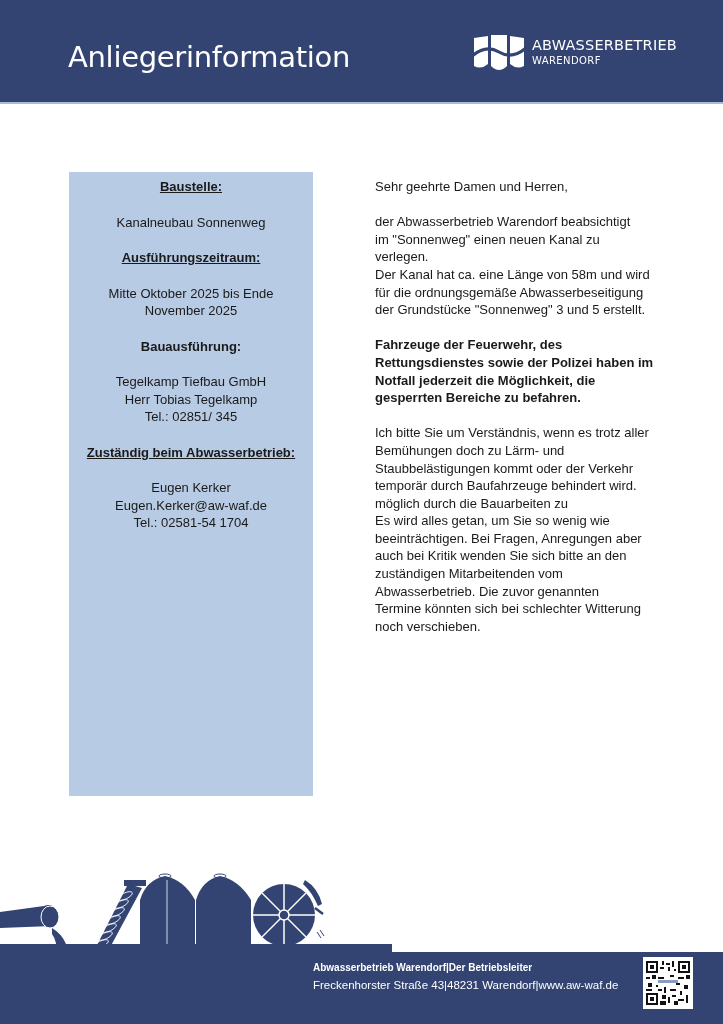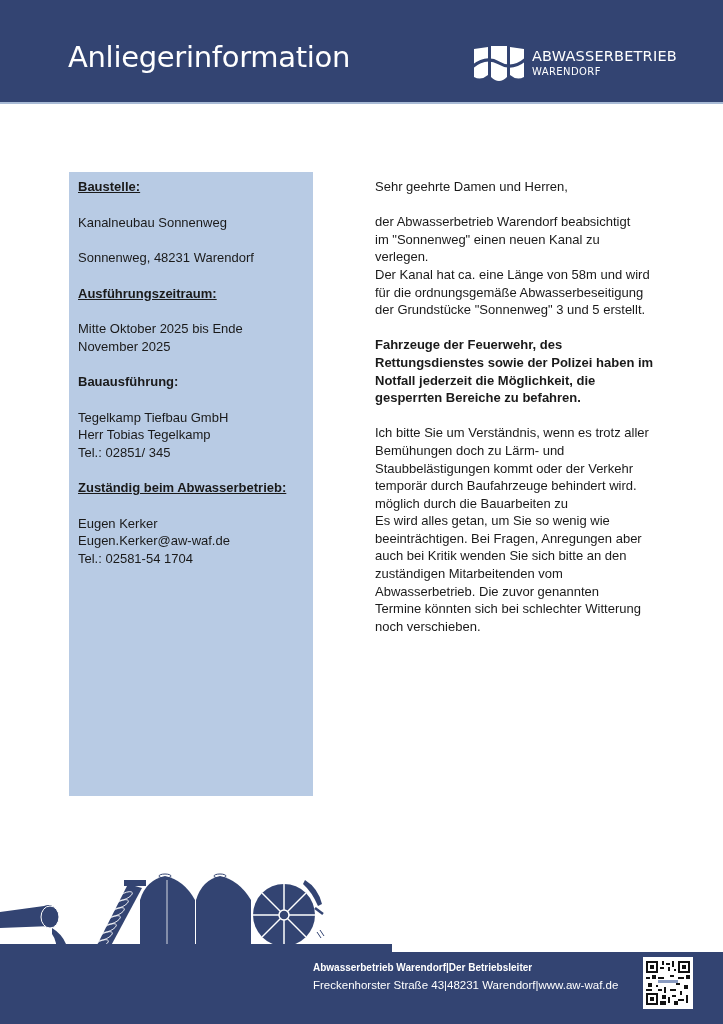--- a/index.html
+++ b/index.html
@@ -9,41 +9,41 @@
   .header {
     position: absolute; left: 0; top: 0; width: 723px; height: 104px;
     background: #334472;
     border-bottom: 2px solid #a9bbd6;
   }
   .header-title {
     position: absolute; left: 68px; top: 40px;
     font-family: "DejaVu Sans", sans-serif; font-weight: normal;
     font-size: 29px; color: #ffffff; letter-spacing: -0.3px;
   }
-  .logo { position: absolute; left: 472px; top: 45px; width: 210px; height: 40px; }
+  .logo { position: absolute; left: 472px; top: 34px; width: 210px; height: 40px; }
   .logo svg { position: absolute; left: 0; top: 0; }
   .logo-line1 {
     position: absolute; left: 60px; top: 3px;
     font-family: "DejaVu Sans", sans-serif; font-size: 14.5px; color: #ffffff; letter-spacing: 0.2px;
   }
   .logo-line2 {
     position: absolute; left: 60px; top: 21px;
     font-family: "DejaVu Sans", sans-serif; font-size: 10px; color: #ffffff; letter-spacing: 0.4px;
   }
 
   .sidebar {
     position: absolute; left: 69px; top: 172px; width: 244px; height: 624px;
     background: #b8cbe4;
     padding: 6px 9px;
     font-size: 13px; line-height: 17.5px; color: #1a1a1a;
   }
   .sb-heading { font-weight: bold; }
   .sb-heading.u { text-decoration: underline; }
   .sb-block { margin-bottom: 18px; }
-  .sb-line { display: block; }
+  .sb-line { display: block; text-align: center; }
 
   .main {
     position: absolute; left: 375px; top: 178px; width: 300px;
     font-size: 13px; line-height: 17.6px; color: #1a1a1a;
   }
   .main p { margin-bottom: 17.6px; }
   .main p.bold { font-weight: bold; }
   .main .line { display: block; }
 
   .illustration { position: absolute; left: 0; top: 870px; width: 360px; height: 85px; }
@@ -84,23 +84,20 @@
     <div class="logo-line2">WARENDORF</div>
   </div>
 </div>
 
 <div class="sidebar">
   <div class="sb-block">
     <span class="sb-heading u sb-line">Baustelle:</span>
   </div>
   <div class="sb-block">
     <span class="sb-line">Kanalneubau Sonnenweg</span>
-  </div>
-  <div class="sb-block">
-    <span class="sb-line">Sonnenweg, 48231 Warendorf</span>
   </div>
   <div class="sb-block">
     <span class="sb-heading u sb-line">Ausführungszeitraum:</span>
   </div>
   <div class="sb-block">
     <span class="sb-line">Mitte Oktober 2025 bis Ende</span>
     <span class="sb-line">November 2025</span>
   </div>
   <div class="sb-block">
     <span class="sb-heading sb-line">Bauausführung:</span>

